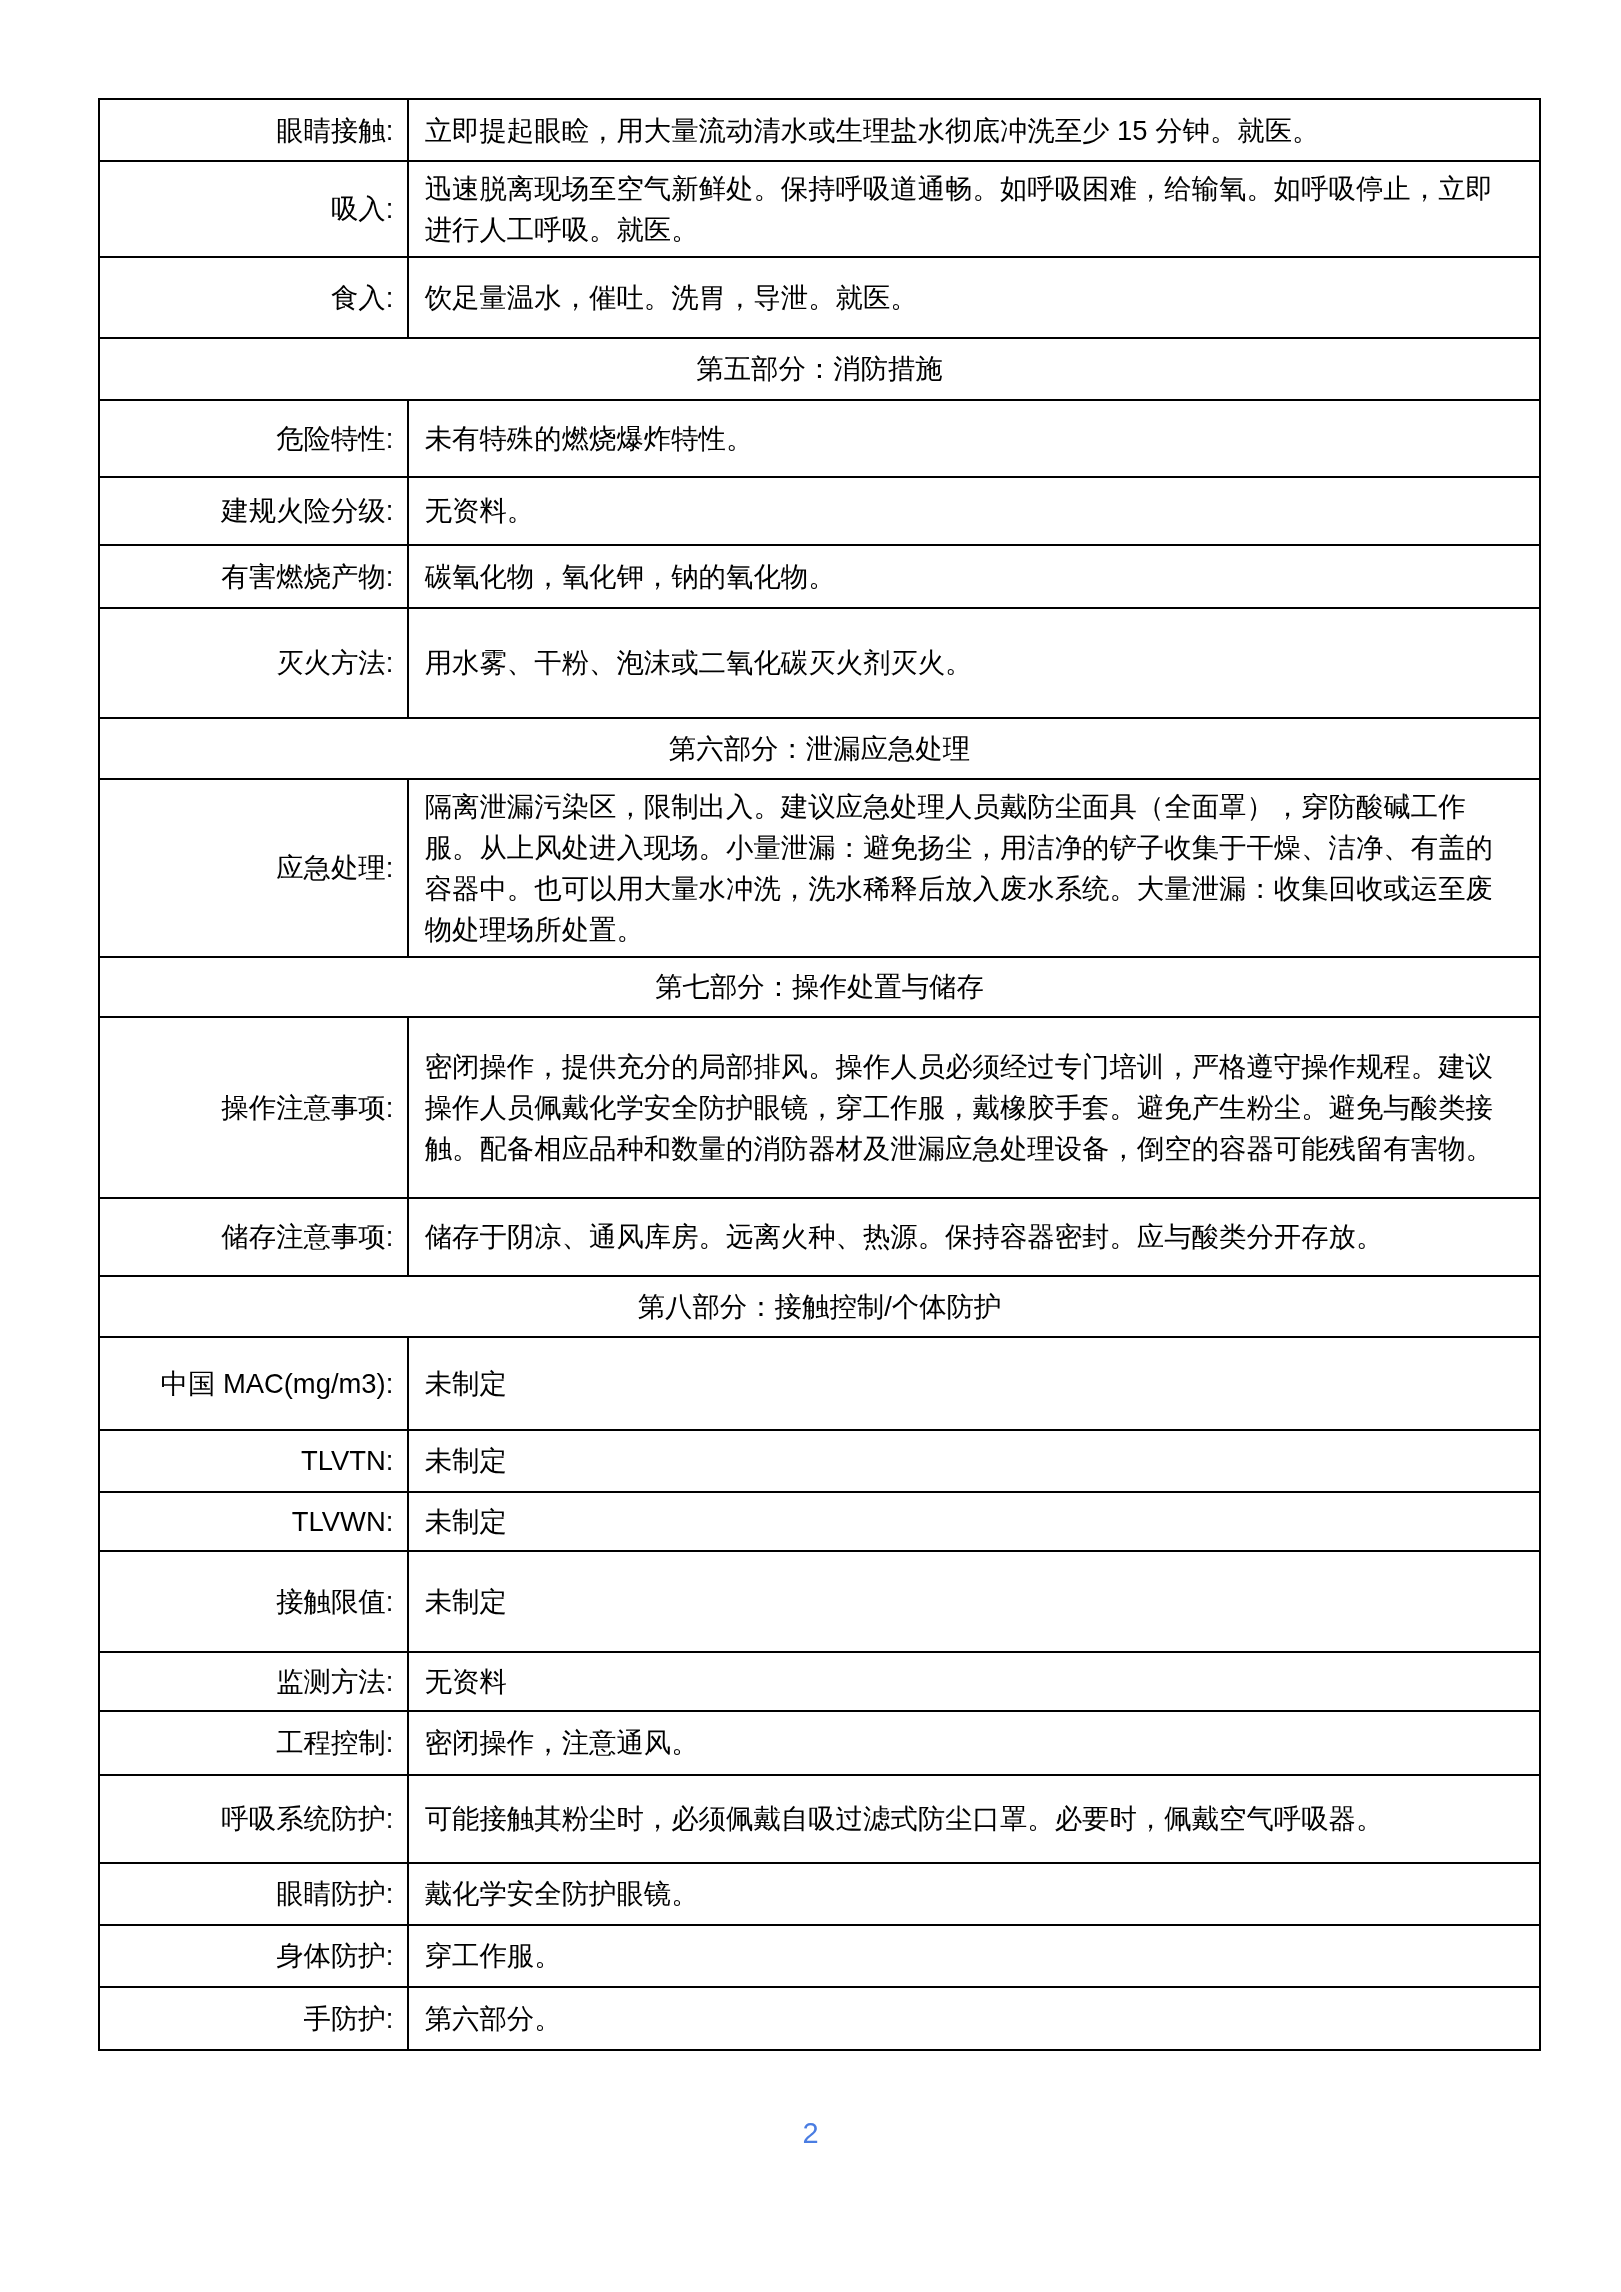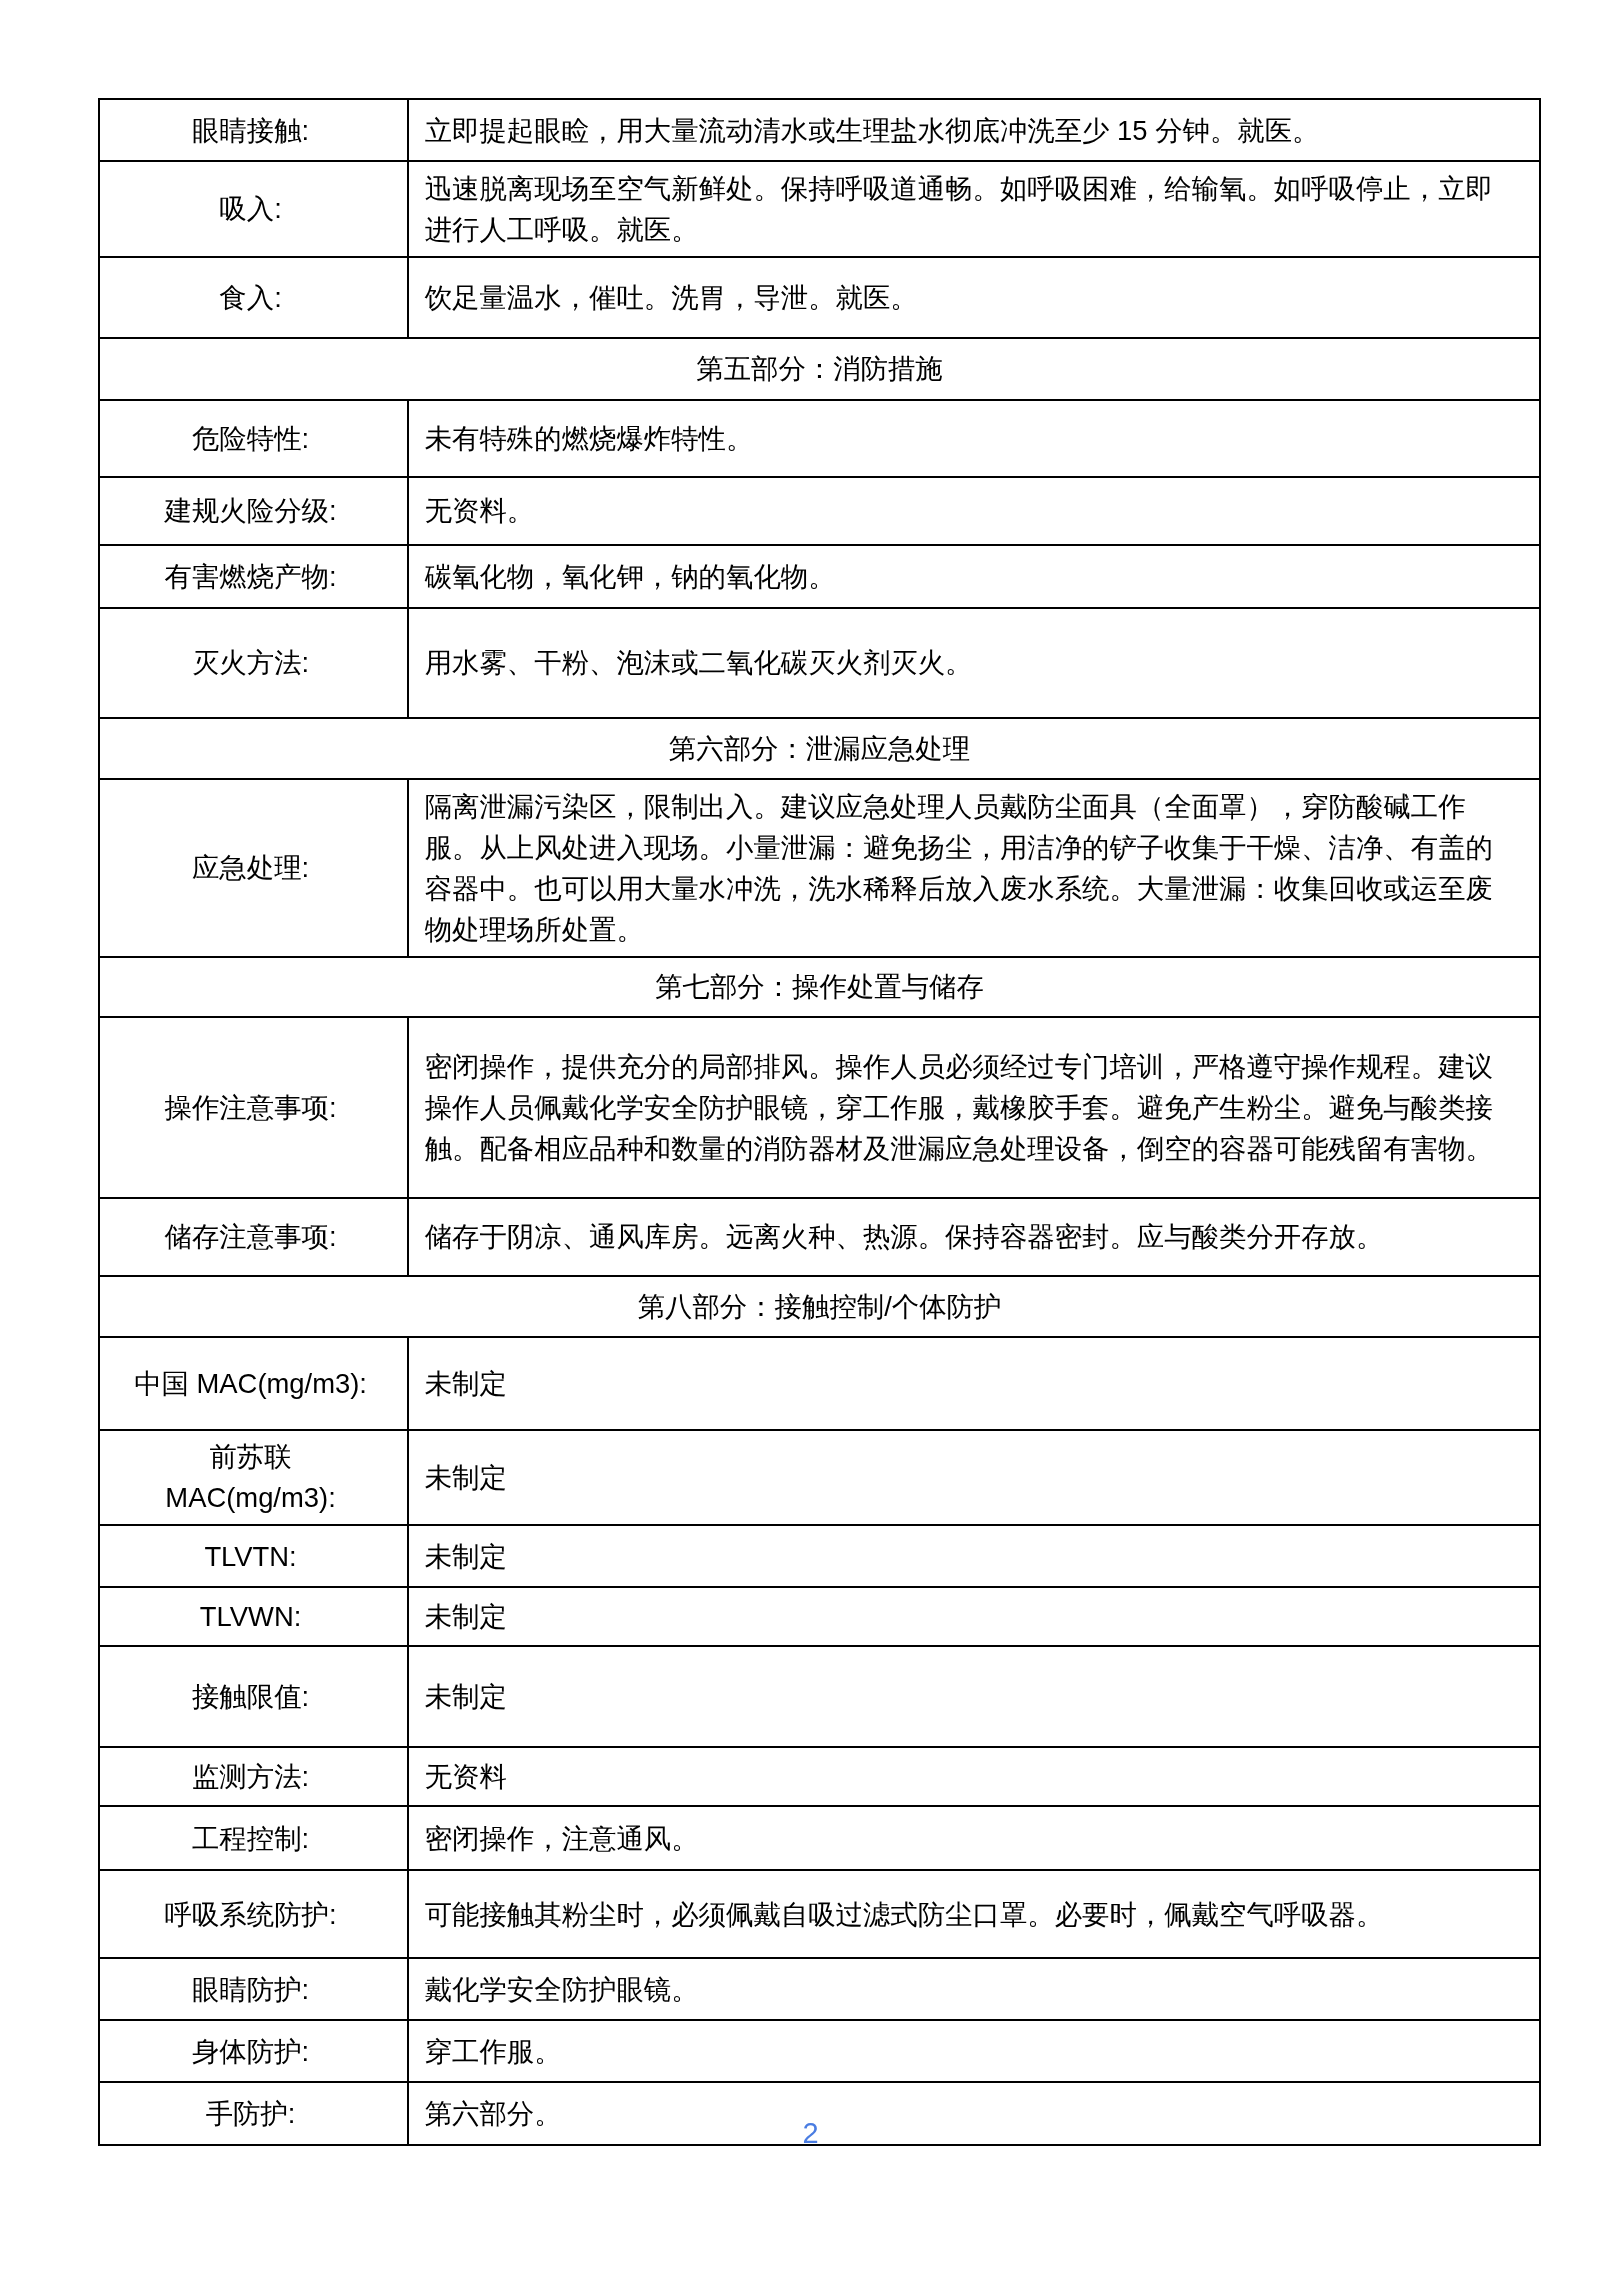--- a/index.html
+++ b/index.html
@@ -21,21 +21,21 @@
     line-height:41px;
   }
   td{
     border:2.9px solid #000000;
     vertical-align:middle;
     overflow:hidden;
     word-break:break-all;
   }
   td.lbl{
     border-right-width:2px;
-    text-align:center;
+    text-align:right;
     padding:5.9px 13.7px 5.9px 7.8px;
     white-space:pre-line;
     border-radius:15px;
   }
   td.val{
     border-left-width:2px;
     text-align:left;
     padding:5.9px 19.6px 5.9px 15.7px;
   }
   td.sec{
@@ -109,25 +109,20 @@
       <td class="lbl">储存注意事项:</td>
       <td class="val">储存于阴凉、通风库房。远离火种、热源。保持容器密封。应与酸类分开存放。</td>
     </tr>
     <tr style="height:61px">
       <td class="sec" colspan="2">第八部分：接触控制/个体防护</td>
     </tr>
     <tr style="height:93px">
       <td class="lbl">中国 MAC(mg/m3):</td>
       <td class="val">未制定</td>
     </tr>
-    <tr style="height:90px">
-      <td class="lbl">前苏联
-MAC(mg/m3):</td>
-      <td class="val">未制定</td>
-    </tr>
     <tr style="height:62px">
       <td class="lbl">TLVTN:</td>
       <td class="val">未制定</td>
     </tr>
     <tr style="height:59px">
       <td class="lbl">TLVWN:</td>
       <td class="val">未制定</td>
     </tr>
     <tr style="height:101px">
       <td class="lbl">接触限值:</td>

